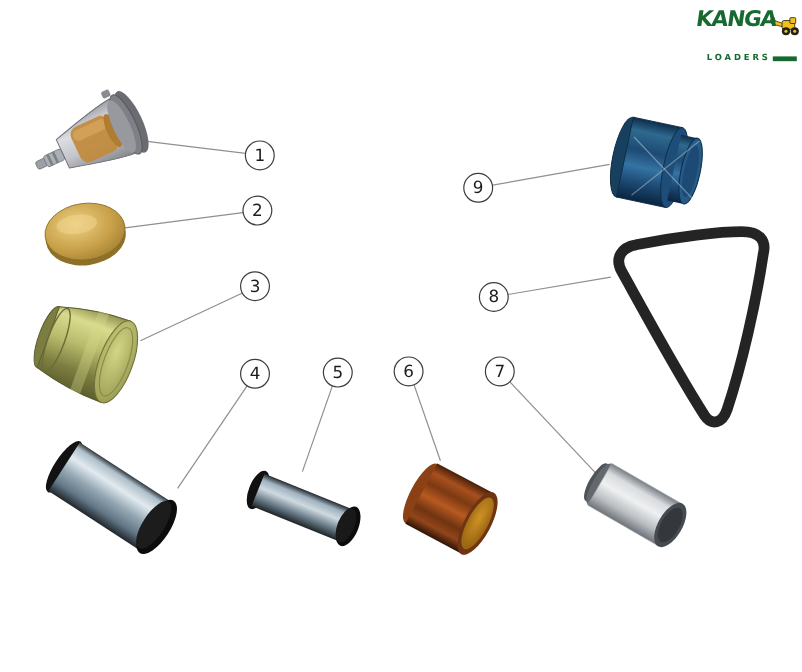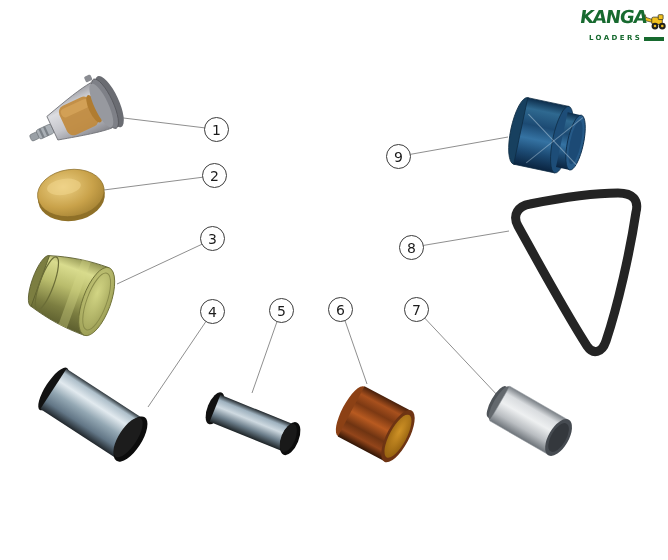--- a/index.html
+++ b/index.html
@@ -15,21 +15,21 @@
     box-sizing:border-box;line-height:1;
   }
   
   .logo{position:absolute;top:8px;right:2px;width:86px;}
   .logo-row1{display:flex;align-items:flex-start;justify-content:flex-end;}
   .brand-name{
     font-size:18px;font-weight:bold;color:#176a2f;letter-spacing:-1px;
     transform:skewX(-8deg);line-height:1;margin-right:1px;
   }
   .logo-row2{display:flex;align-items:center;justify-content:flex-start;
-    margin-top:1px;padding-left:9px;}
+    margin-top:11px;padding-left:9px;}
   .brand-tagline{
     font-size:7px;font-weight:bold;color:#176a2f;letter-spacing:2.4px;line-height:1;
   }
   .brand-bar{width:25px;height:4px;background:#176a2f;margin-left:2px;margin-right:2px;}
   .loader-icon-svg{margin-left:-6px;margin-top:2px;}
 </style>
 </head>
 <body>
 
 <div id="canvas">

